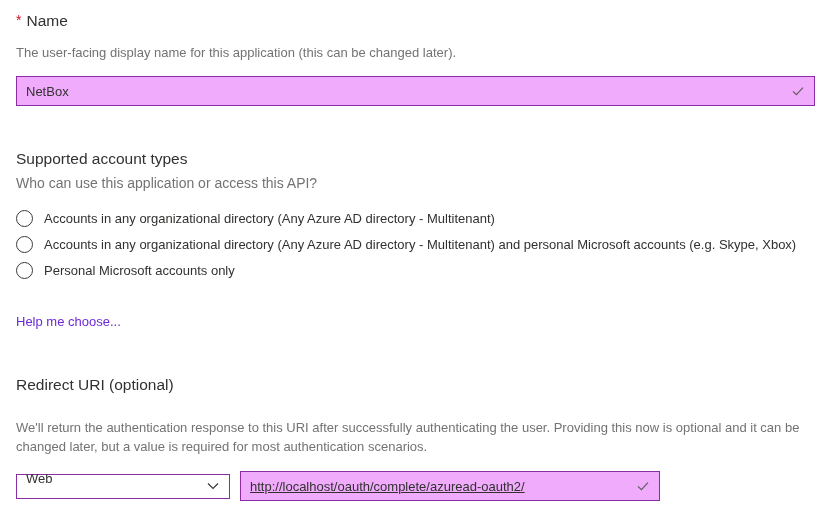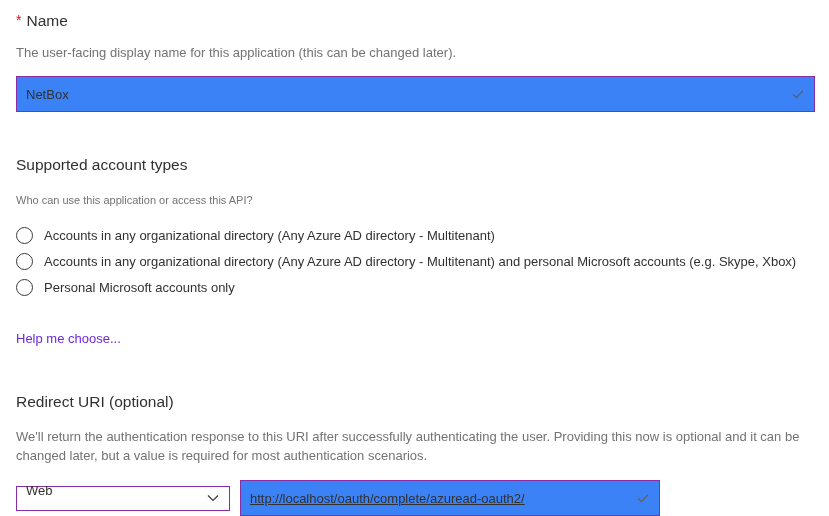--- a/index.html
+++ b/index.html
@@ -26,23 +26,23 @@
   .desc {
     font-size: 13px;
     line-height: 19px;
     color: #737373;
     margin-top: 13px;
     max-width: 799px;
   }
 
   .text-input-wrap {
     position: relative;
-    height: 36px;
+    height: 30px;
     border: 1px solid #8a2da5;
-    background: #3b82f6;
+    background: #f0abfc;
     display: flex;
     align-items: flex-start;
   }
   .text-input-wrap input {
     border: none;
     outline: none;
     background: transparent;
     font-family: "Liberation Sans", "DejaVu Sans", sans-serif;
     font-size: 13px;
     color: #323130;
@@ -55,21 +55,21 @@
     right: 8px;
     top: 50%;
     transform: translateY(-50%);
     width: 16px; height: 16px;
     pointer-events: none;
   }
 
   .name-input { margin-top: 14px; width: 799px; }
 
   .account-types { margin-top: 44px; }
-  .question { margin-top: 17px; font-size: 11px; }
+  .question { margin-top: 6px; font-size: 14px; }
 
   .radio-list { margin-top: 12px; }
   .radio-row {
     display: flex;
     align-items: center;
     height: 26px;
     cursor: pointer;
   }
   .radio-circle {
     width: 17px; height: 17px;
@@ -99,21 +99,21 @@
   .help-link {
     display: inline-block;
     margin-top: 31px;
     font-size: 13px;
     color: #6d28d9;
     text-decoration: none;
     cursor: pointer;
   }
 
   .redirect-section { margin-top: 46px; }
-  .redirect-desc { margin-top: 16px; }
+  .redirect-desc { margin-top: 24px; }
 
   .redirect-row {
     margin-top: 15px;
     display: flex;
     align-items: center;
   }
   .dropdown {
     position: relative;
     width: 214px;
     height: 25px;

